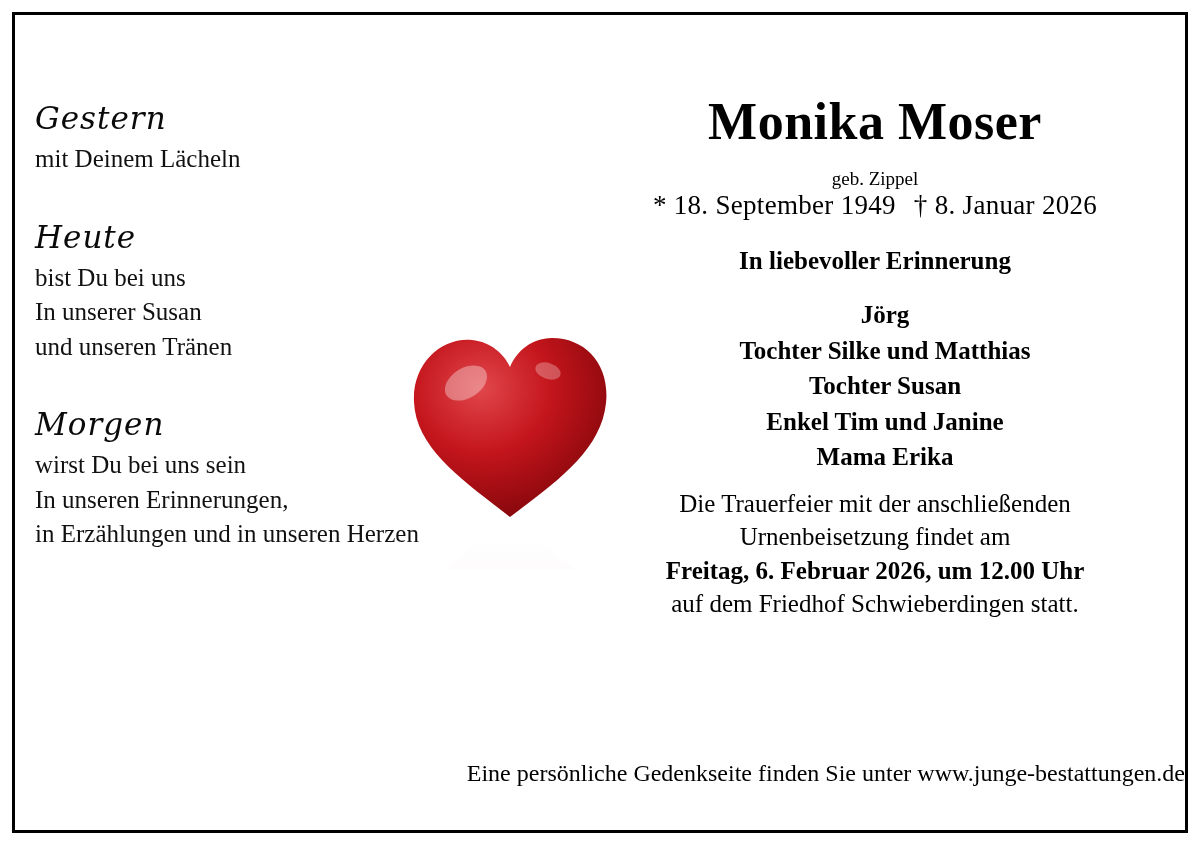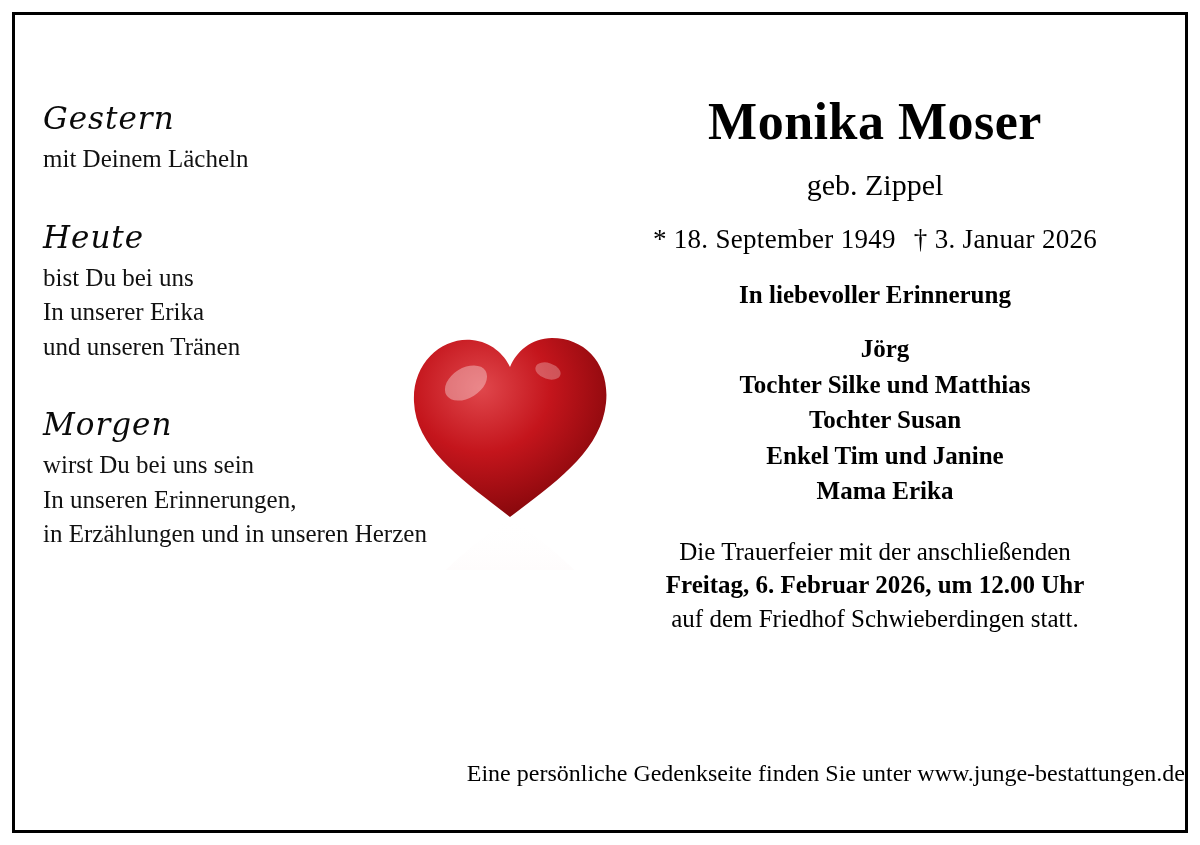--- a/index.html
+++ b/index.html
@@ -33,21 +33,21 @@
     background: #ffffff;
   }
   .inner {
     position: absolute;
     left: 0; top: 0; right: 0; bottom: 0;
   }
 
   
   .poem {
     position: absolute;
-    left: 28px;
+    left: 20px;
     top: 85px;
     width: 520px;
   }
   .stanza { margin-bottom: 42px; }
   .stanza-title {
     font-family: "DejaVu Serif", serif;
     font-style: italic;
     font-size: 31px;
     letter-spacing: 1px;
     margin-bottom: 6px;
@@ -68,22 +68,21 @@
     text-align: center;
   }
   .deceased-name {
     font-size: 52px;
     font-weight: bold;
     letter-spacing: 0.5px;
     line-height: 1.1;
     margin-bottom: 18px;
   }
   .maiden-name {
-    font-size: 30px;
-    margin-bottom: 22px;
+    font-size: 19px;
   }
   .dates {
     font-size: 27px;
     letter-spacing: 0.3px;
     margin-bottom: 26px;
   }
   .dates .sep { display: inline-block; width: 18px; }
 
   .memory-heading {
     font-size: 25px;
@@ -96,21 +95,21 @@
     display: inline-block;
     margin-left: 20px;
   }
   .mourner {
     font-size: 25px;
     font-weight: bold;
     line-height: 1.42;
     text-align: center;
   }
   .ceremony {
-    margin-top: 26px;
+    margin-top: 12px;
     font-size: 25px;
     line-height: 1.34;
   }
   .ceremony .bold { font-weight: bold; }
 
   
   .heart-wrap {
     position: absolute;
     left: 375px;
     top: 290px;
@@ -139,21 +138,21 @@
       <div class="poem">
 
         <div class="stanza">
           <div class="stanza-title">Gestern</div>
           <div class="stanza-line">mit Deinem Lächeln</div>
         </div>
 
         <div class="stanza">
           <div class="stanza-title">Heute</div>
           <div class="stanza-line">bist Du bei uns</div>
-          <div class="stanza-line">In unserer Erika</div>
+          <div class="stanza-line">In unserer Susan</div>
           <div class="stanza-line">und unseren Tränen</div>
         </div>
 
         <div class="stanza">
           <div class="stanza-title">Morgen</div>
           <div class="stanza-line">wirst Du bei uns sein</div>
           <div class="stanza-line">In unseren Erinnerungen,</div>
           <div class="stanza-line">in Erzählungen und in unseren Herzen</div>
         </div>
 
@@ -193,35 +192,36 @@
                      C 196 33, 220 60, 216 98
                      C 211 146, 166 177, 120 212 Z" fill="url(#reflGrad)"></path>
           </g>
         </svg>
       </div>
 
       <div class="main">
         <div class="deceased-name">Monika Moser</div>
         <div class="maiden-name">geb. Zippel</div>
         <div class="dates">
-          <span>* 18. September 1949</span><span class="sep"></span><span>† 3. Januar 2026</span>
+          <span>* 18. September 1949</span><span class="sep"></span><span>† 8. Januar 2026</span>
         </div>
 
         <div class="memory-heading">In liebevoller Erinnerung</div>
 
         <div class="mourners">
           <div class="mourner">Jörg</div>
           <div class="mourner">Tochter Silke und Matthias</div>
           <div class="mourner">Tochter Susan</div>
           <div class="mourner">Enkel Tim und Janine</div>
           <div class="mourner">Mama Erika</div>
         </div>
 
         <div class="ceremony">
           <div>Die Trauerfeier mit der anschließenden</div>
+          <div>Urnenbeisetzung findet am</div>
           <div class="bold">Freitag, 6. Februar 2026, um 12.00 Uhr</div>
           <div>auf dem Friedhof Schwieberdingen statt.</div>
         </div>
       </div>
 
       <div class="footer">Eine persönliche Gedenkseite finden Sie unter www.junge-bestattungen.de</div>
 
     </div>
   </div>
 </div>

